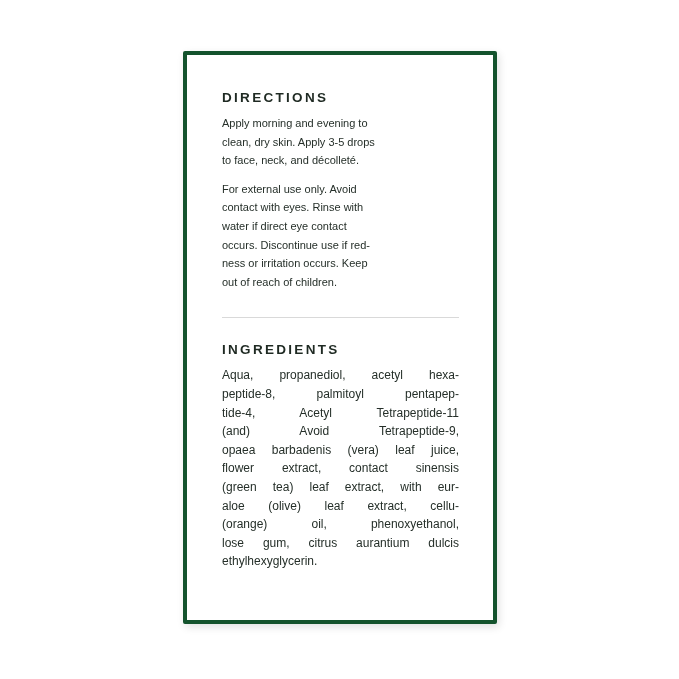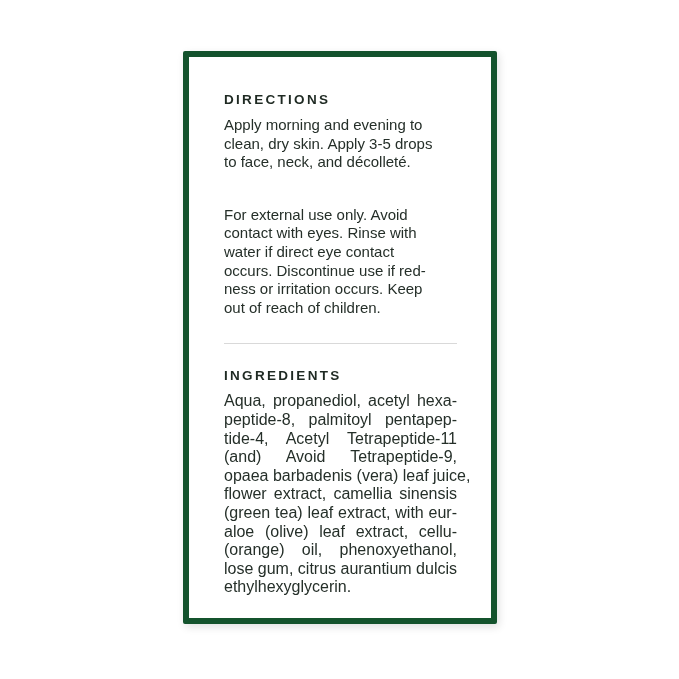--- a/index.html
+++ b/index.html
@@ -9,53 +9,53 @@
     font-family: "Liberation Sans", "DejaVu Sans", sans-serif;
     overflow: hidden;
   }
   .stage { position: relative; width: 679px; height: 679px; background: #ffffff; }
 
   .label-card {
     position: absolute;
     left: 183px; top: 51px;
     width: 314px; height: 573px;
     background: #ffffff;
-    border: 6px solid #14532d;
+    border: 4px solid #14532d;
     border-radius: 2px;
     box-shadow: 2px 3px 8px rgba(0,0,0,0.12);
     padding: 35px 34px 28px 35px;
     color: #252f29;
   }
 
   .section-heading {
     font-size: 13.5px;
     font-weight: bold;
     letter-spacing: 2.3px;
     color: #1f2a23;
     margin-bottom: 9px;
   }
 
   .body-para {
-    font-size: 15px;
+    font-size: 11px;
     line-height: 18.6px;
     white-space: pre-line;
     color: #252f29;
   }
 
-  .para-gap { margin-top: 34px; }
+  .para-gap { margin-top: 10px; }
 
   .divider {
     height: 1px;
     background: #d9d9d9;
     border: none;
     margin: 26px 0 24px 0;
   }
 
   .justified-lines {
-    font-size: 16px;
+    font-size: 12px;
     line-height: 18.6px;
     color: #252f29;
   }
   .justified-lines > div {
     white-space: nowrap;
     text-align: justify;
     text-align-last: justify;
   }
   .justified-lines > div:last-child {
     text-align-last: left;
@@ -83,21 +83,21 @@
     <hr class="divider">
 
     <div class="section">
       <div class="section-heading">INGREDIENTS</div>
       <div class="justified-lines">
           <div>Aqua, propanediol, acetyl hexa-</div>
           <div>peptide-8, palmitoyl pentapep-</div>
           <div>tide-4, Acetyl Tetrapeptide-11</div>
           <div>(and) Avoid Tetrapeptide-9,</div>
           <div>opaea barbadenis (vera) leaf juice,</div>
-          <div>flower extract, camellia sinensis</div>
+          <div>flower extract, contact sinensis</div>
           <div>(green tea) leaf extract, with eur-</div>
           <div>aloe (olive) leaf extract, cellu-</div>
           <div>(orange) oil, phenoxyethanol,</div>
           <div>lose gum, citrus aurantium dulcis</div>
           <div>ethylhexyglycerin.</div>
         </div>
     </div>
 
   </div>
 </div>

